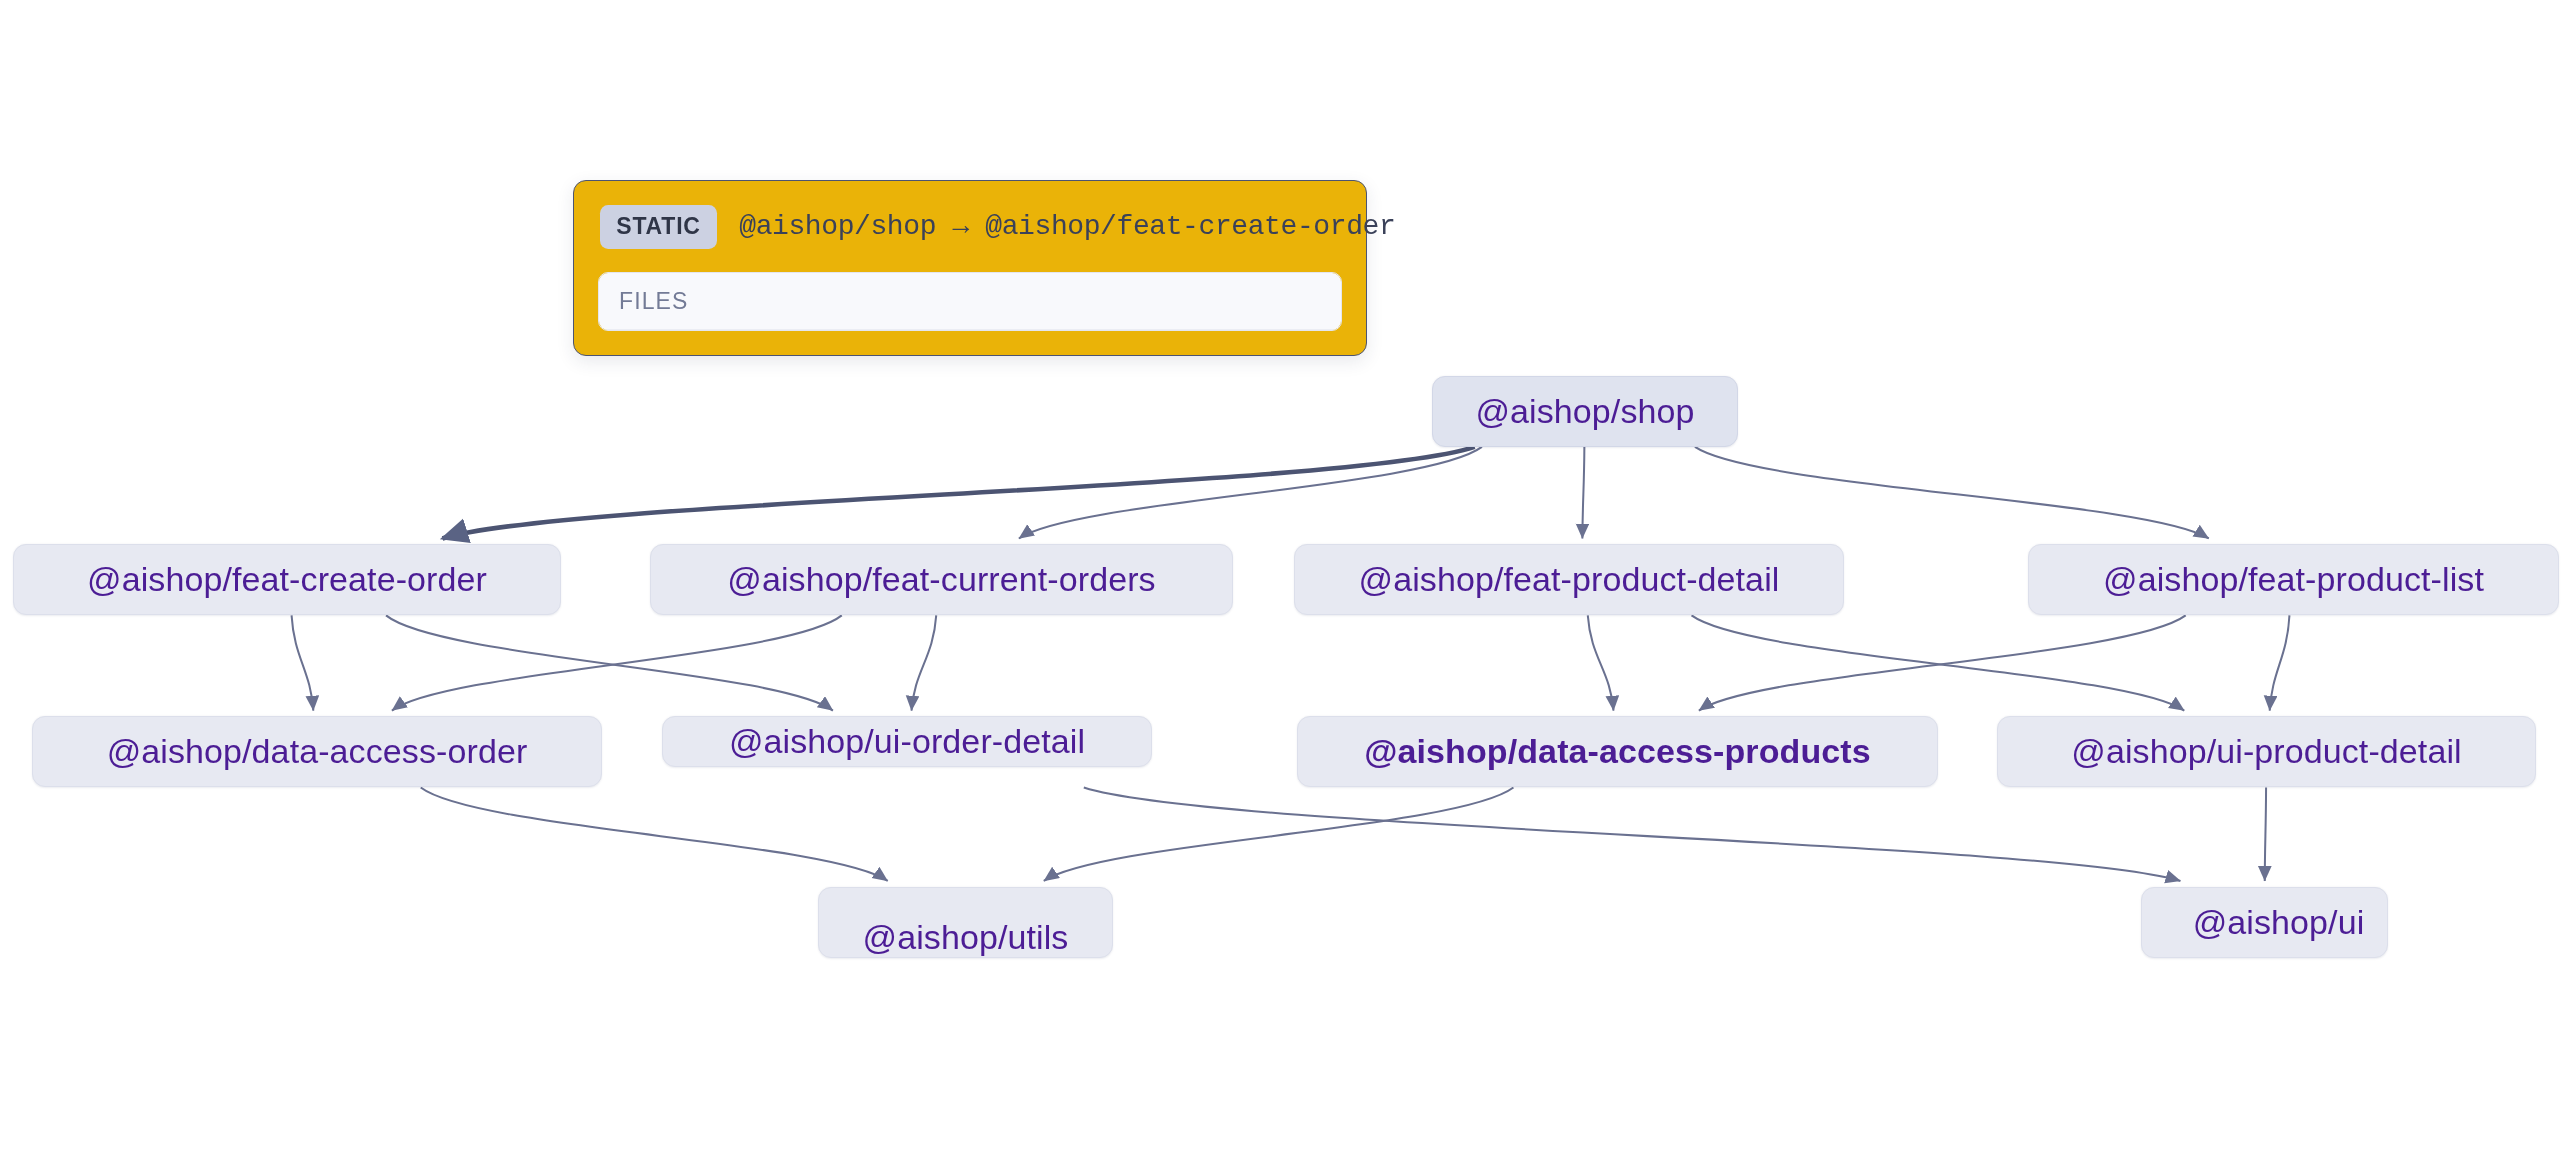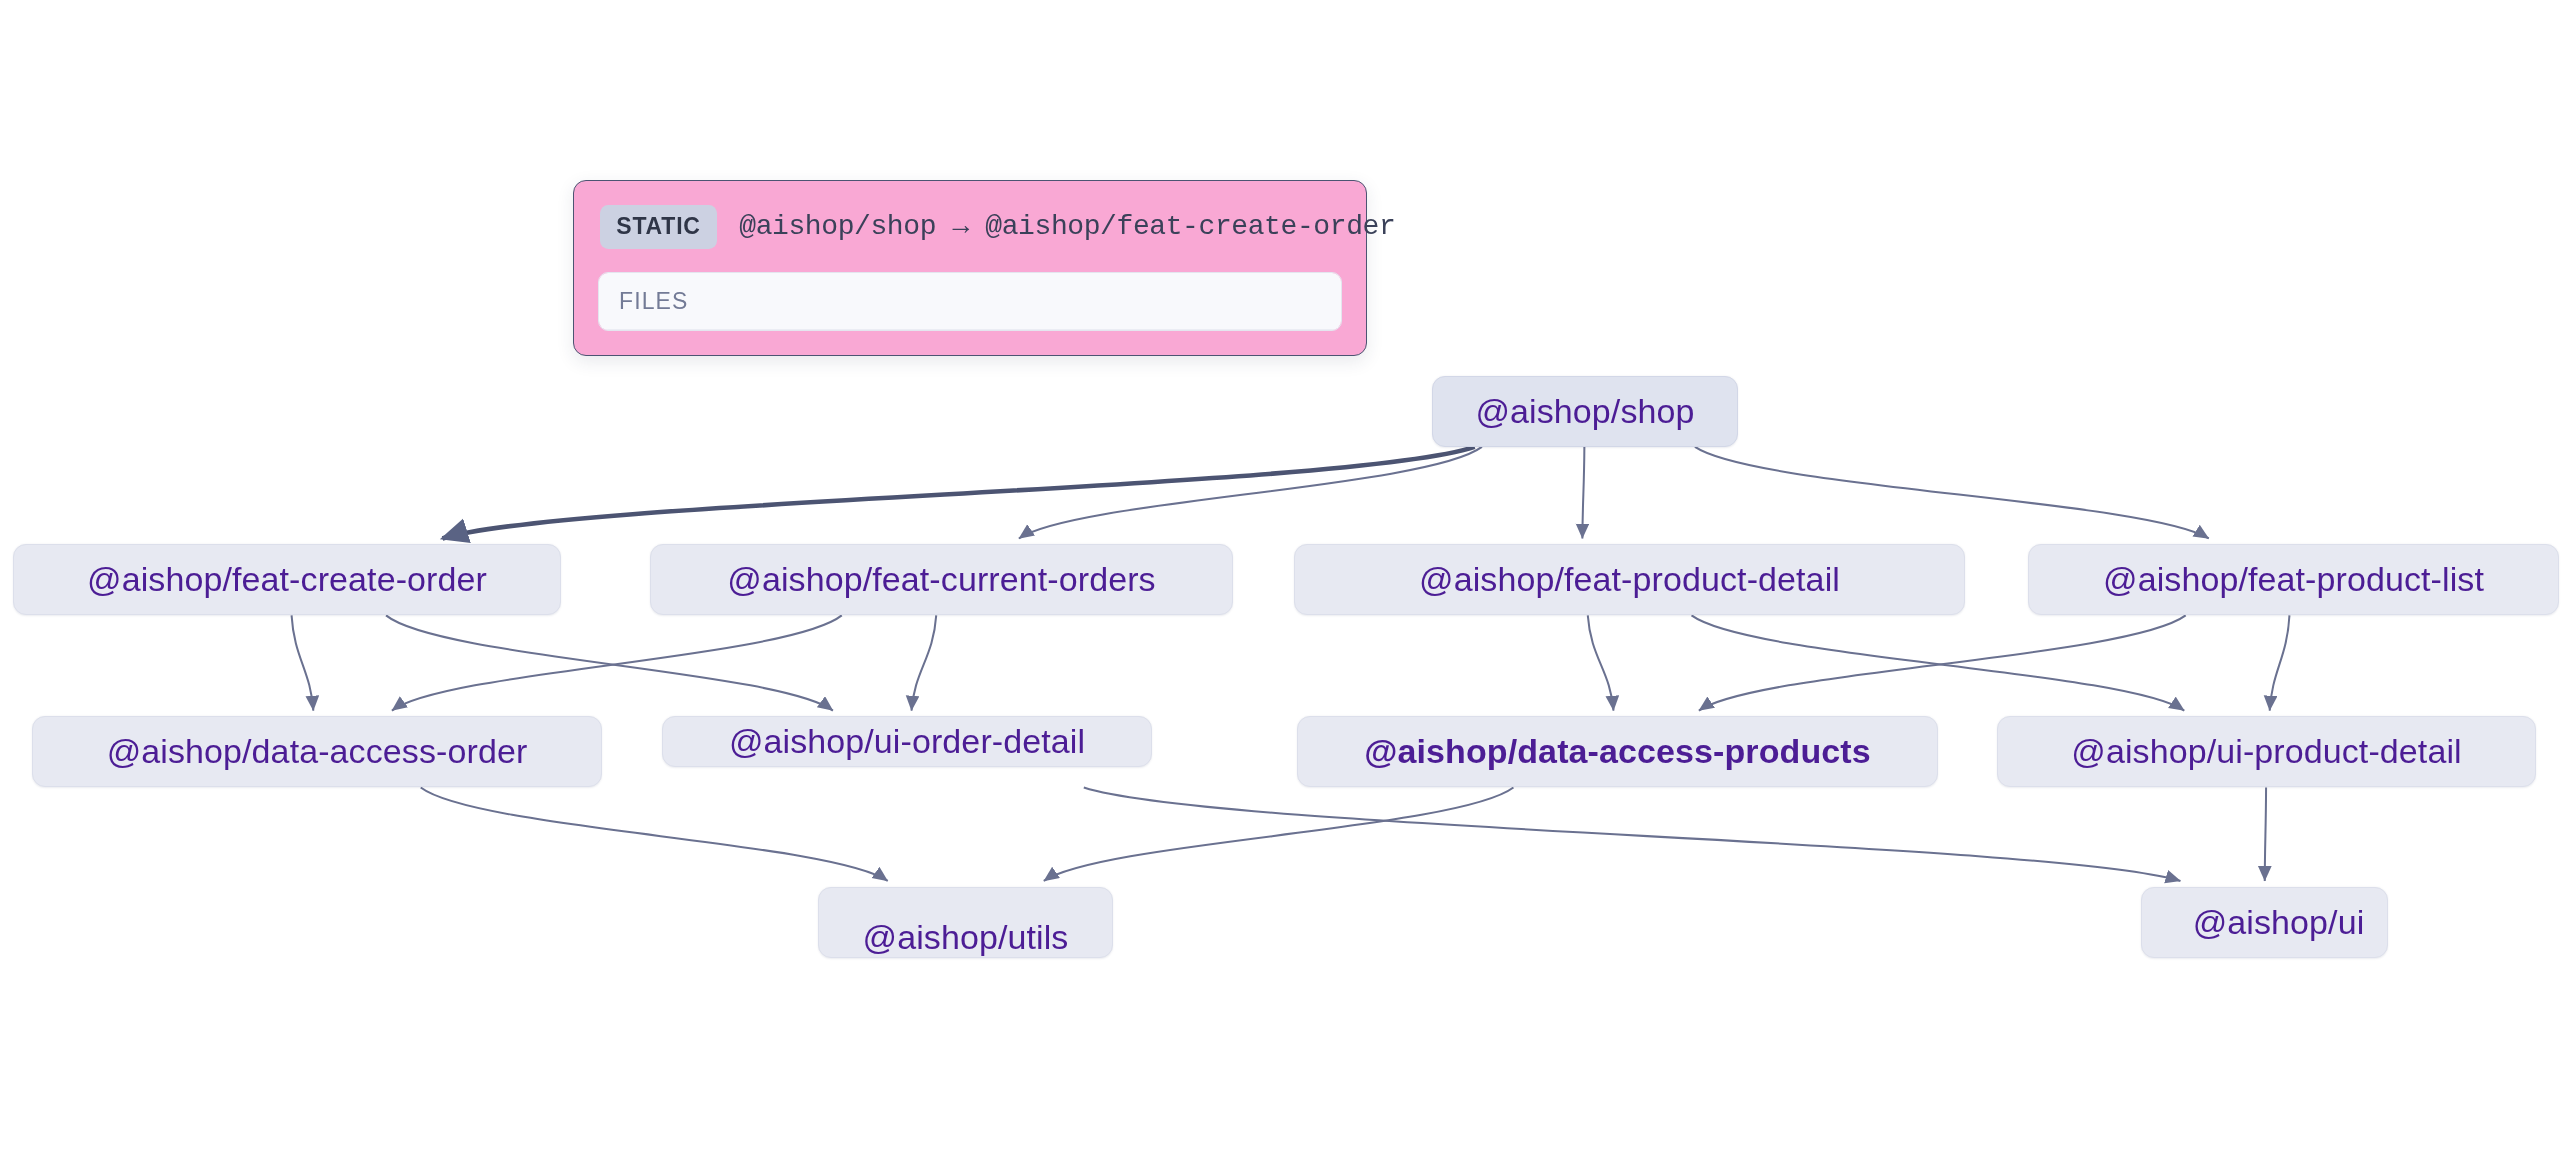--- a/index.html
+++ b/index.html
@@ -56,21 +56,21 @@
     border-color: #d2d7e7;
   }
 
   
   #node-tooltip {
     position: absolute;
     left: 573px;
     top: 180px;
     width: 794px;
     box-sizing: border-box;
-    background: #f9a8d4;
+    background: #eab308;
     border: 1.8px solid #4c5472;
     border-radius: 13px;
     padding: 22px 24px 24px 24px;
     box-shadow: 0 5.5px 16.5px rgba(40,48,80,0.10);
     z-index: 30;
   }
   #tooltip-head {
     display: flex;
     align-items: center;
     gap: 22px;
@@ -156,21 +156,21 @@
   <div id="node-layer">
       <div class="graph-node focused" style="left: 1432px; top: 376px; width: 306px; height: 71px;">
         <span>@aishop/shop</span>
       </div>
       <div class="graph-node" style="left: 13px; top: 544px; width: 548px; height: 71px;">
         <span>@aishop/feat-create-order</span>
       </div>
       <div class="graph-node" style="left: 650px; top: 544px; width: 583px; height: 71px;">
         <span>@aishop/feat-current-orders</span>
       </div>
-      <div class="graph-node" style="left: 1294px; top: 544px; width: 671px; height: 71px; align-items: center;">
+      <div class="graph-node" style="left: 1294px; top: 544px; width: 550px; height: 71px; align-items: center;">
         <span>@aishop/feat-product-detail</span>
       </div>
       <div class="graph-node" style="left: 2028px; top: 544px; width: 531px; height: 71px;">
         <span>@aishop/feat-product-list</span>
       </div>
       <div class="graph-node" style="left: 32px; top: 716px; width: 570px; height: 71px;">
         <span>@aishop/data-access-order</span>
       </div>
       <div class="graph-node" style="left: 662px; top: 716px; width: 490px; height: 51px;">
         <span>@aishop/ui-order-detail</span>

